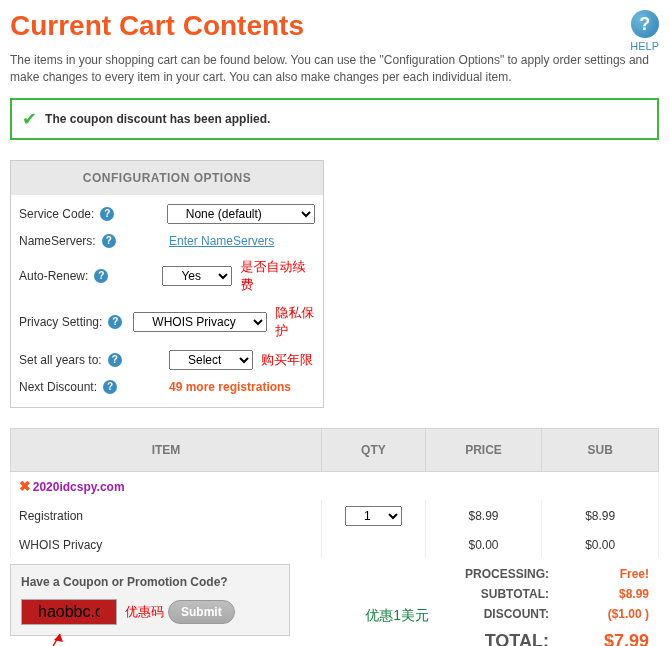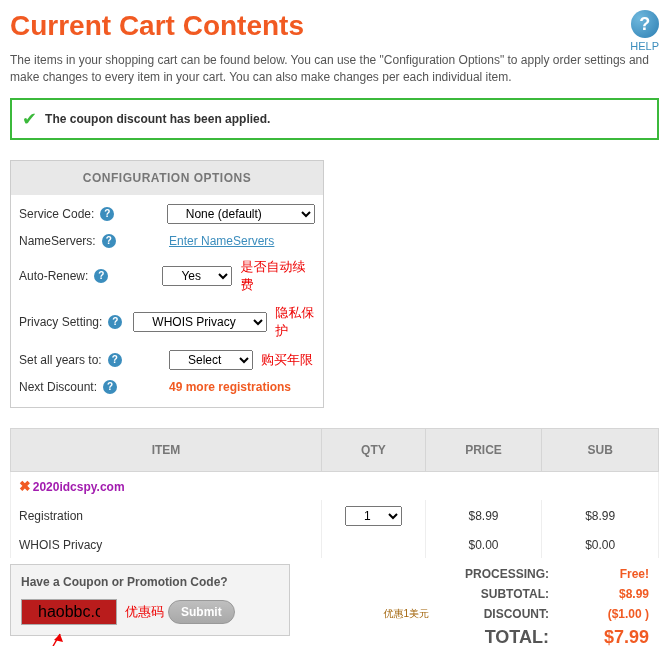--- a/index.html
+++ b/index.html
@@ -36,21 +36,21 @@
 .coupon-field { background: #b91c1c; border: 1px solid #aaa; padding: 3px 16px; font-size: 16px; width: 96px; font-family: "Microsoft YaHei", sans-serif; }
 .submit-btn { background: linear-gradient(#bfbfbf, #a8a8a8); color: #fff; border: 1px solid #999; border-radius: 12px; padding: 4px 12px; font-size: 12px; font-weight: bold; margin-left: 4px; cursor: pointer; }
 .remove-all { margin-top: 12px; display: inline-flex; align-items: center; border: 1px solid #ccc; border-radius: 3px; padding: 4px 8px; background: linear-gradient(#fff,#eee); font-size: 12px; cursor: pointer; }
 .rx { width: 14px; height: 14px; border-radius: 50%; background: #d33; color: #fff; font-size: 10px; display: inline-flex; align-items: center; justify-content: center; margin-right: 5px; font-weight: bold; }
 .totals { margin-left: auto; width: 340px; }
 .totals-row { display: flex; justify-content: flex-end; padding: 3px 10px; font-size: 12px; }
 .tot-label { font-weight: bold; color: #555; text-align: right; width: 200px; }
 .tot-val { width: 100px; text-align: right; }
 .orange { color: #f15a22; font-weight: bold; }
 .total-final .tot-label, .total-final .tot-val { font-size: 18px; }
-.discount-annot { color: #a16207; font-size: 10px; margin-left: 12px; }
+.discount-annot { color: #15803d; font-size: 14px; margin-left: 12px; }
 .red-arrow { position: absolute; width: 50px; height: 50px; pointer-events: none; }
 .arrow-svg line { stroke: #e00; stroke-width: 1.5; }
 .arrow-svg polygon { fill: #e00; }
 </style>
 </head>
 <body>
 
 <div class="header-row">
   <h1>Current Cart Contents</h1>
   <div class="help-box">

